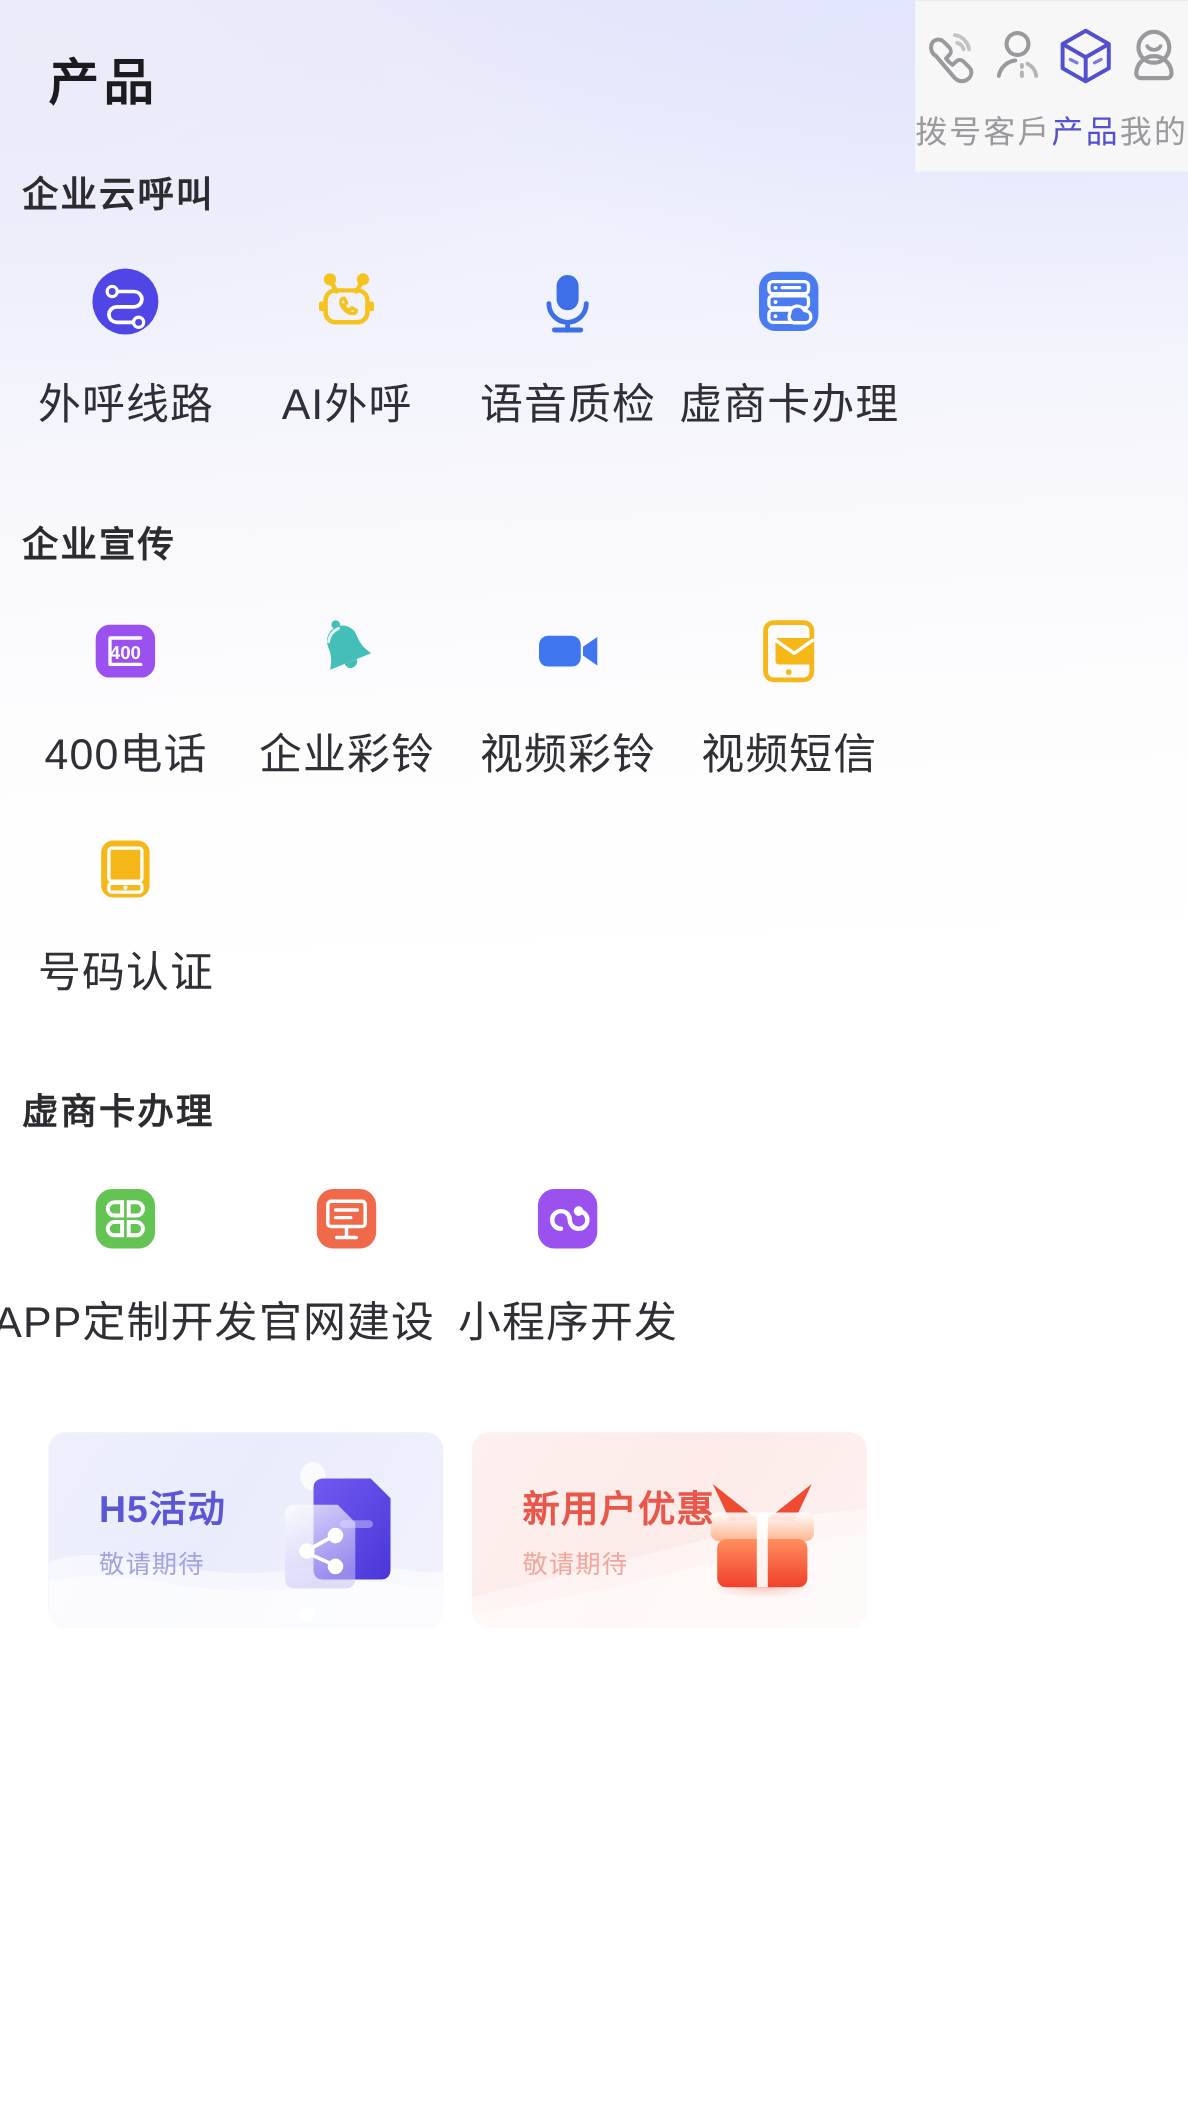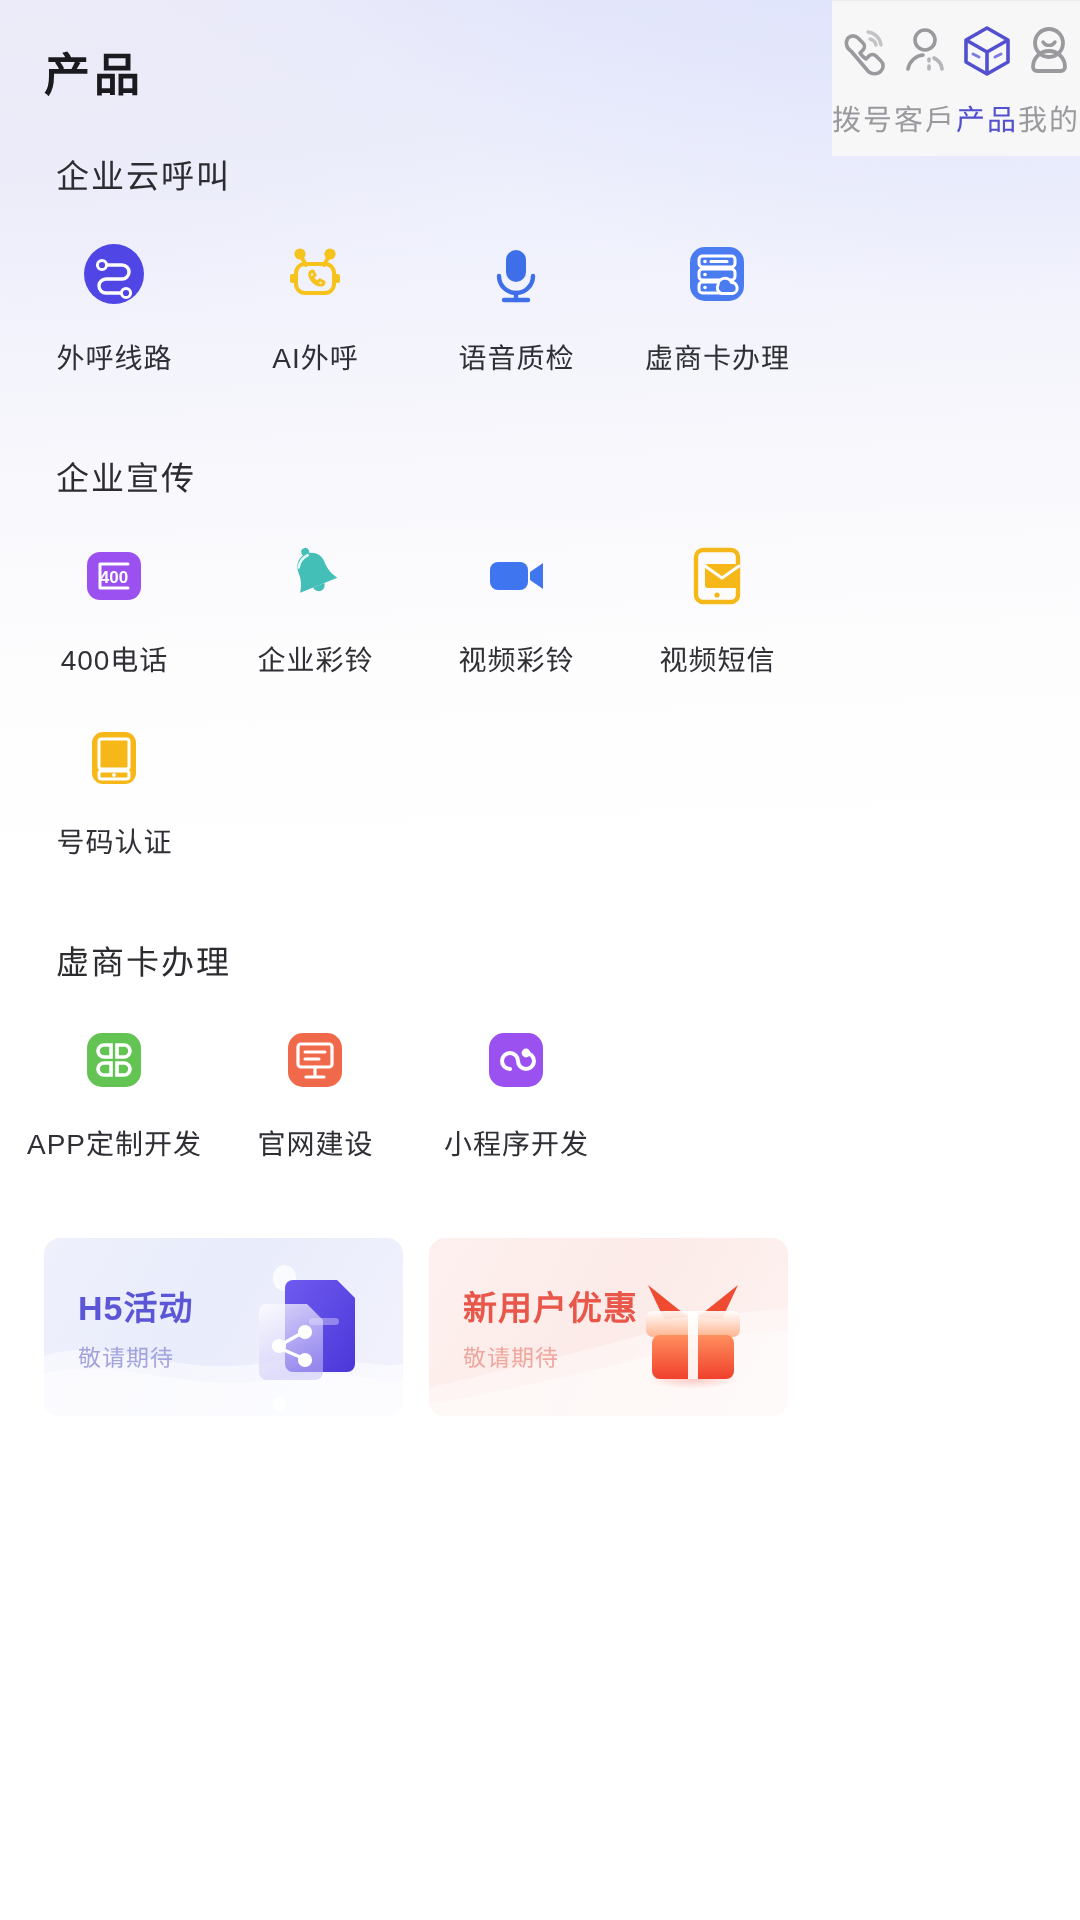--- a/index.html
+++ b/index.html
@@ -25,65 +25,64 @@
   
   .page-title {
     font-size:46px; font-weight:bold; color:#1b1b1f;
     letter-spacing:4px;
     padding:38px 0 0 44px;
   }
 
   
   .section { margin-top:46px; }
   .section-title {
-    font-size:33px; font-weight:normal; color:#2b2b30;
+    font-size:33px; font-weight:bold; color:#2b2b30;
     letter-spacing:2px;
-    padding-left:36px;
+    padding-left:20px;
     margin-bottom:26px;
-    margin-left:20px;
   }
   .grid {
     display:flex; flex-wrap:wrap;
     padding:0 14px;
   }
   .grid-item {
     width:25%;
     display:flex; flex-direction:column; align-items:center;
     padding:14px 0 16px 0;
     margin-bottom:14px;
   }
   .icon-box {
     width:78px; height:78px;
     display:flex; align-items:flex-start; justify-content:center;
     margin-bottom:20px;
   }
   .icon-box svg { display:block; }
   .grid-label {
-    font-size:28px; color:#2f2f35; letter-spacing:1px;
+    font-size:39px; color:#2f2f35; letter-spacing:1px;
     white-space:nowrap;
   }
 
   
   .banner-row {
     display:flex; gap:26px;
     padding:0 44px; margin-top:8px;
   }
   .banner {
     flex:1; height:178px; border-radius:16px;
     position:relative; overflow:hidden;
     display:flex; align-items:center;
   }
   .banner-h5 {
     background:linear-gradient(120deg,#eef0fc 0%,#e9ecfb 45%,#f2f2fd 100%);
   }
   .banner-new {
     background:linear-gradient(120deg,#fdf0ee 0%,#fcebe8 50%,#fdf2f0 100%);
   }
   .banner .wave { position:absolute; left:0; bottom:0; width:100%; height:100%; }
-  .banner-text { position:relative; z-index:3; padding-left:34px; }
+  .banner-text { position:relative; z-index:3; padding-left:46px; }
   .banner-title { font-size:34px; font-weight:bold; letter-spacing:1px; margin-bottom:9px; }
   .banner-sub { font-size:23px; letter-spacing:1px; }
   .h5-title { color:#5b56d6; }
   .h5-sub { color:#a3a4de; }
   .new-title { color:#e8574a; }
   .new-sub { color:#efa79f; }
   .banner-art { position:absolute; right:14px; top:0; height:100%; width:170px; z-index:2; }
   .banner-art svg { position:absolute; right:6px; top:50%; transform:translateY(-50%); }
 
   

